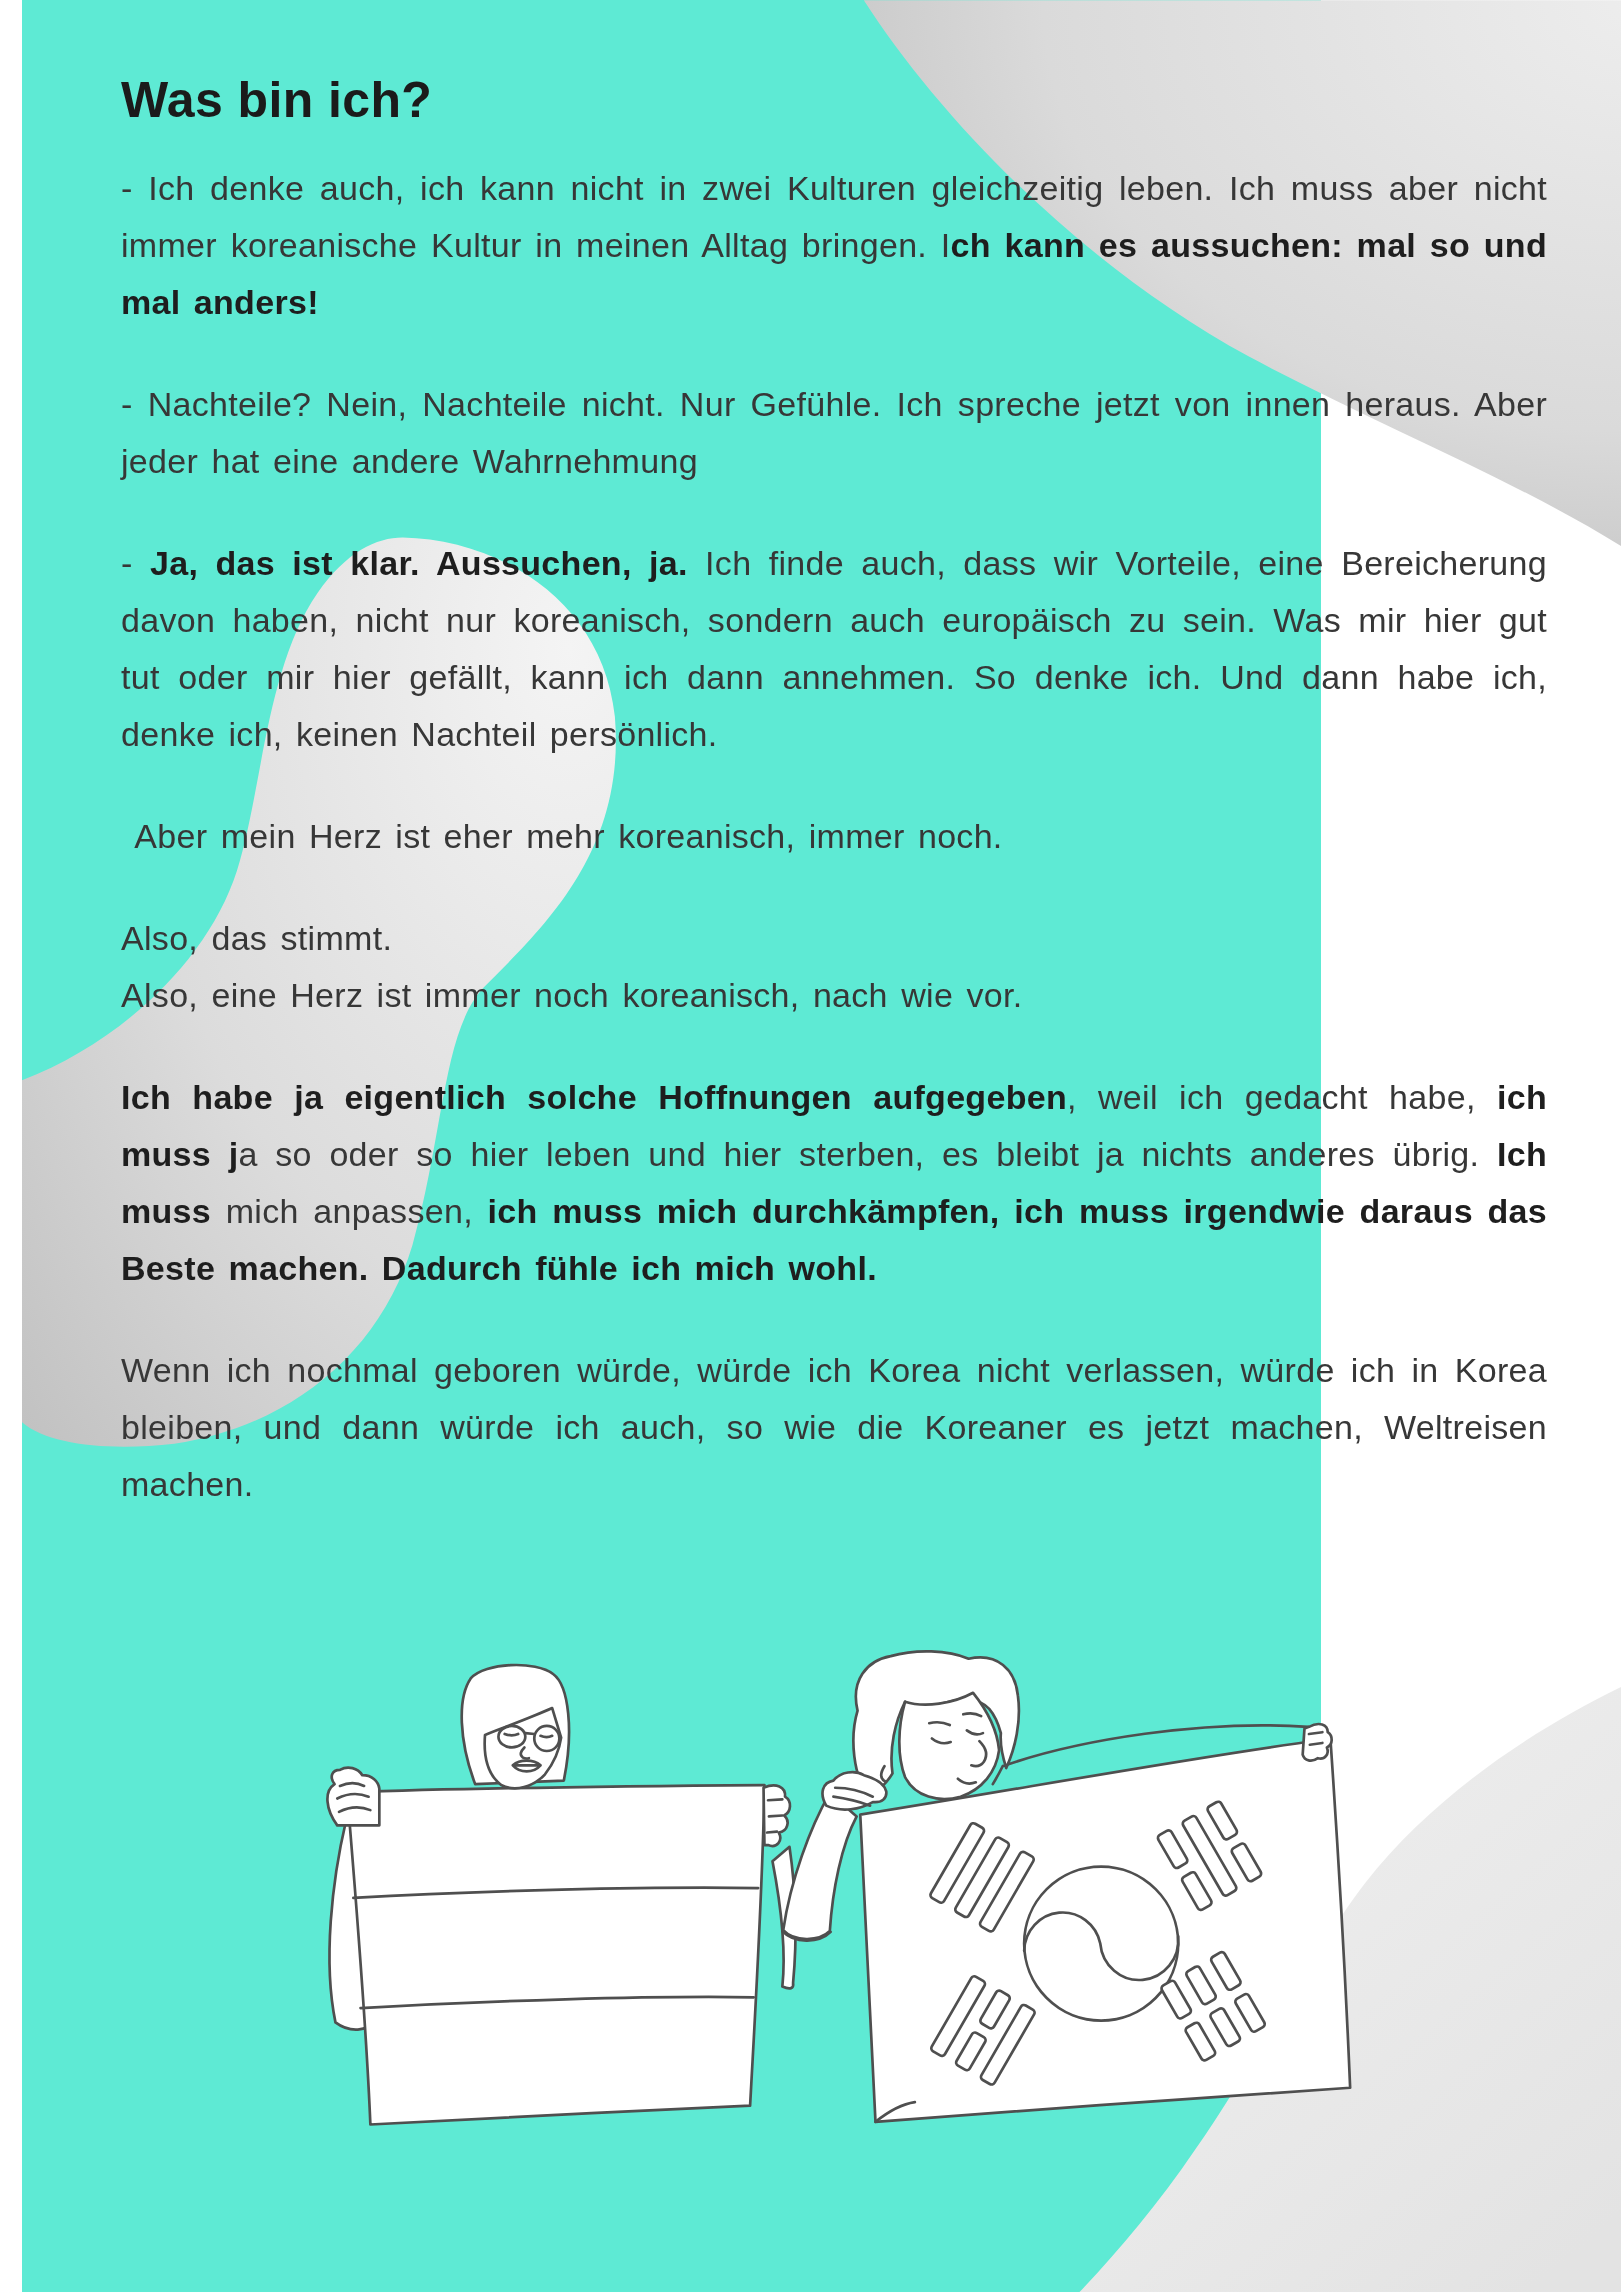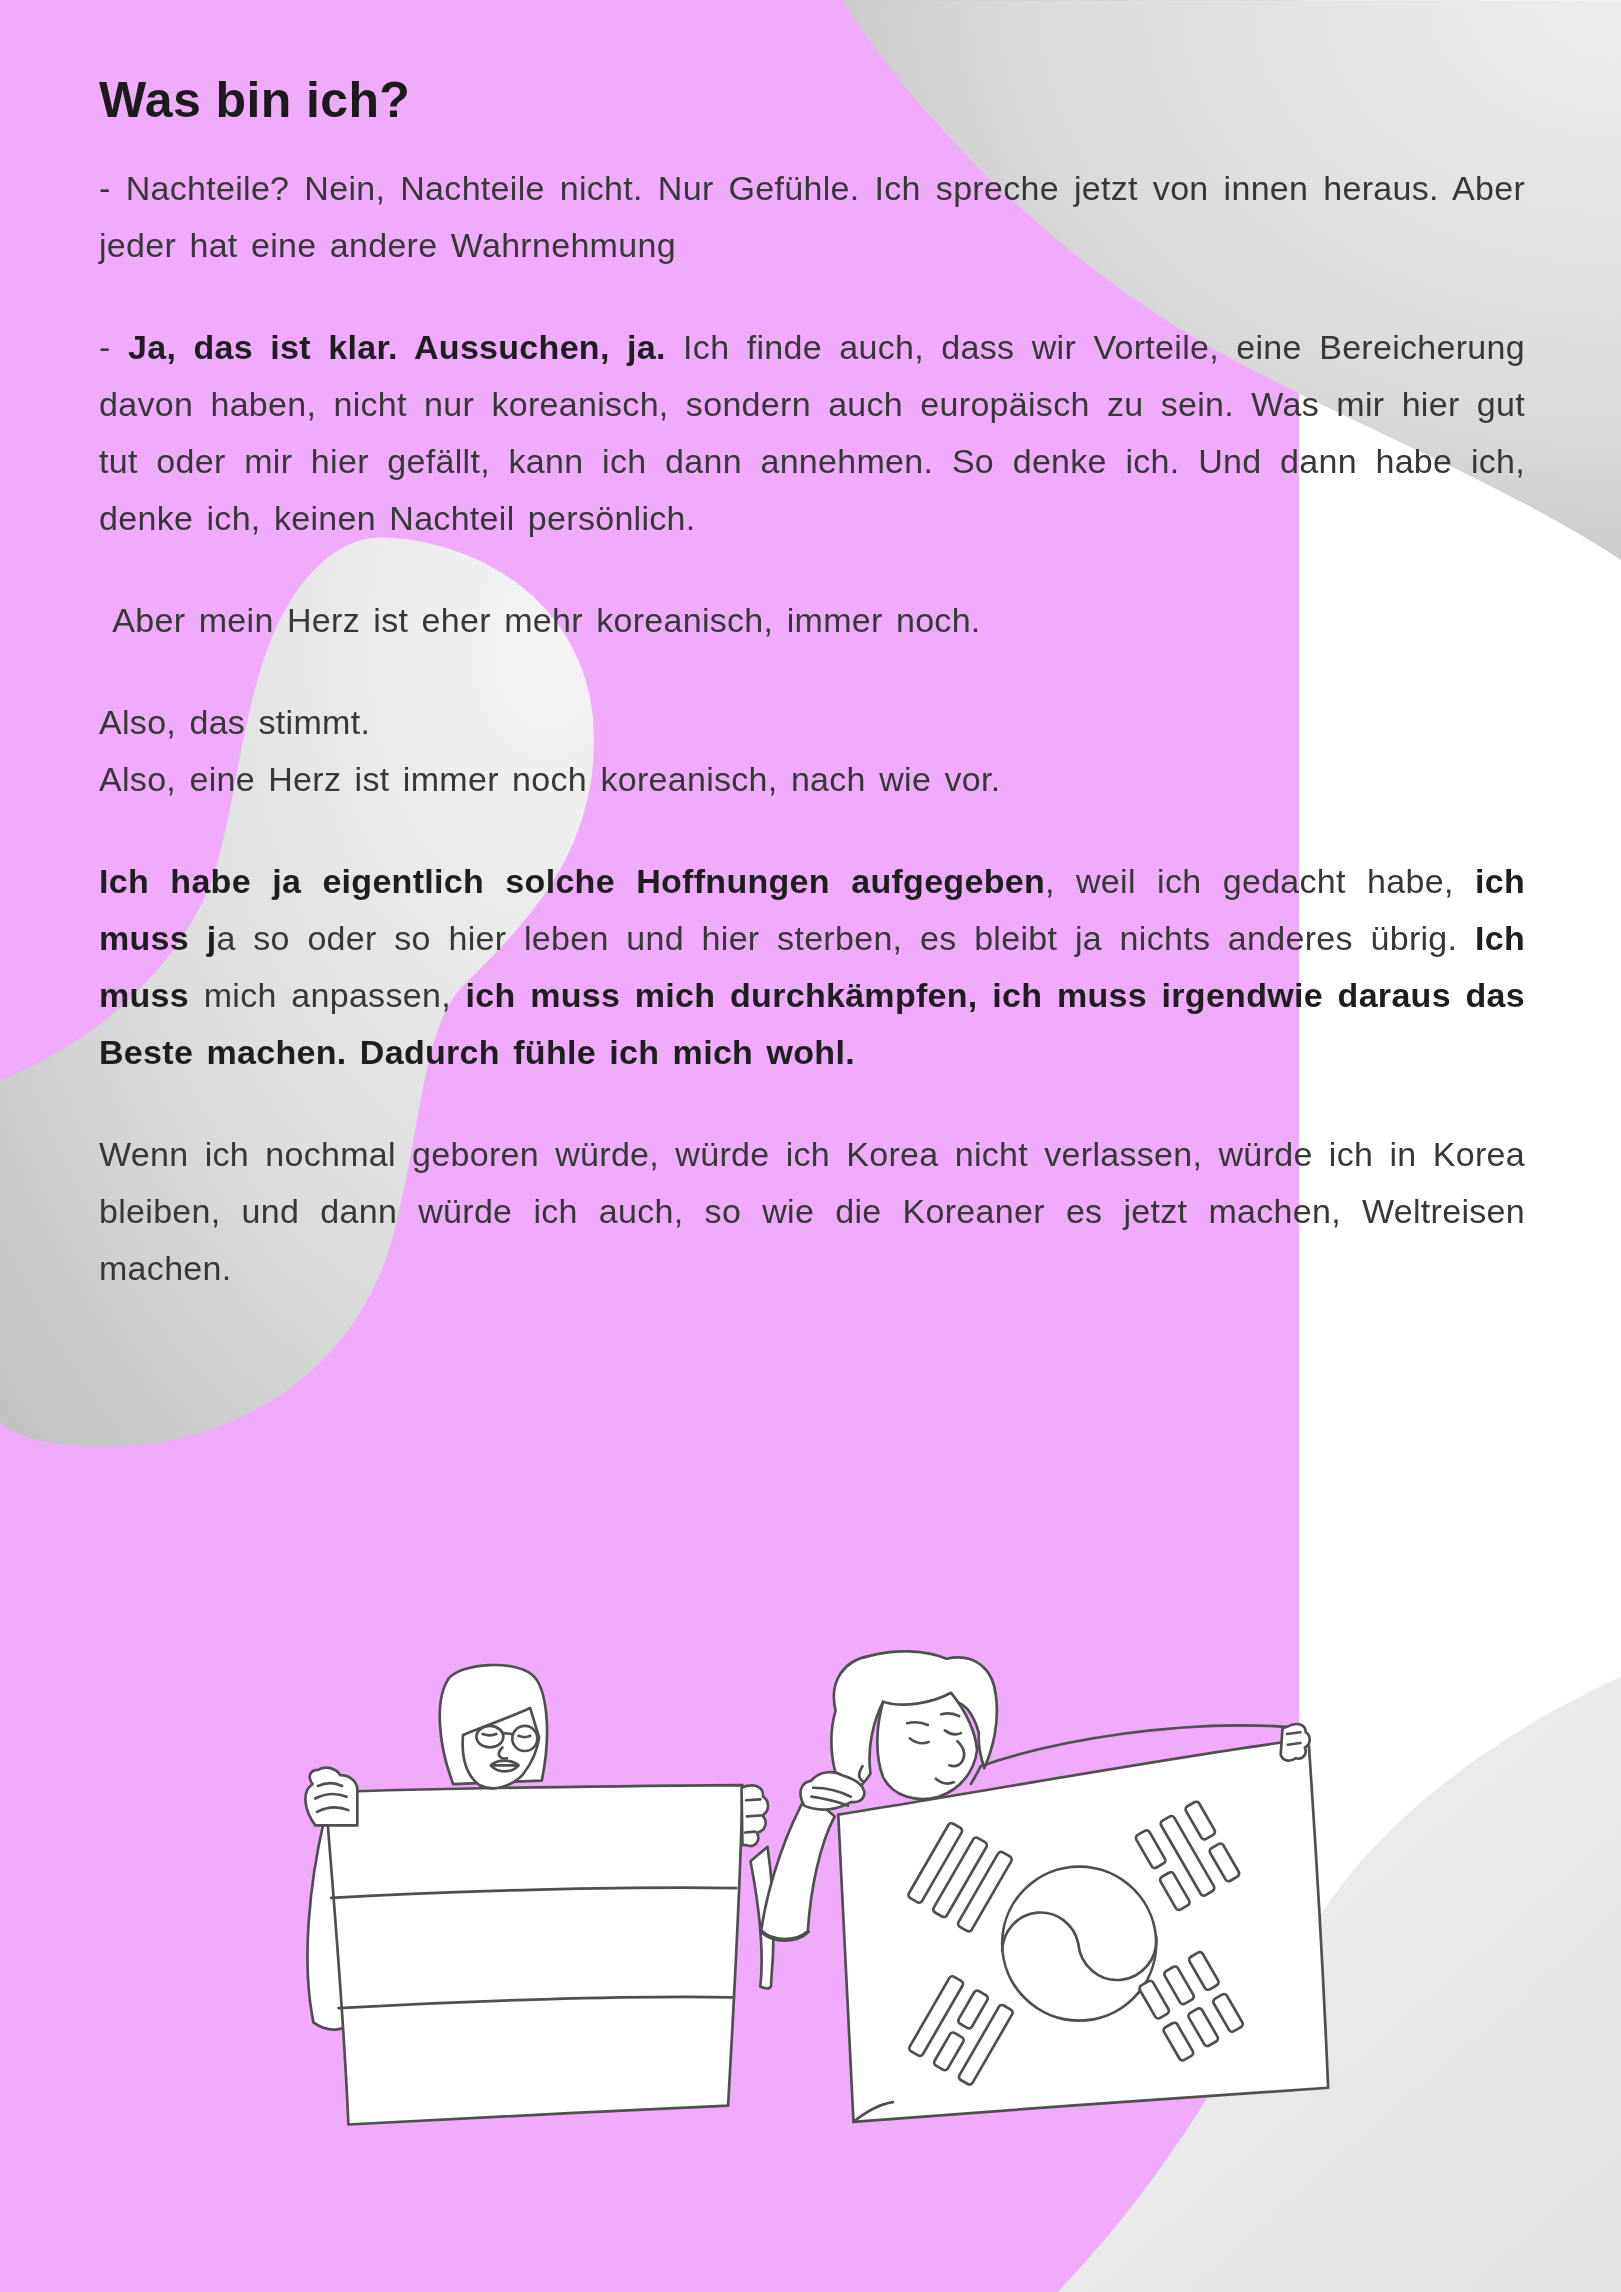--- a/index.html
+++ b/index.html
@@ -8,21 +8,22 @@
     width: 1621px;
     height: 2293px;
     background: #ffffff;
     overflow: hidden;
     font-family: "Liberation Sans", "DejaVu Sans", sans-serif;
   }
   .page {
     position: relative;
     width: 1299px;
     height: 2293px;
-    background: #f0abfc;
+    background: #5eead4;
+    margin-left: 22px;
   }
   svg.bg-layer {
     position: absolute;
     left: 0; top: 0;
     width: 1621px; height: 2293px;
     z-index: 0;
   }
   .content {
     position: absolute;
     left: 99px;
@@ -184,20 +185,21 @@
         <path fill="#ffffff" d="M 1437 1928 C 1448 1922 1458 1925 1458 1934 C 1464 1938 1464 1948 1457 1951
              C 1460 1958 1455 1965 1447 1963 C 1440 1968 1432 1966 1430 1959 L 1432 1930 Z"></path>
         <path d="M 1437 1936 L 1452 1934 M 1438 1948 L 1452 1946"></path>
       </g>
     </g>
   </svg>
 
   <div class="content">
     <h1 class="title">Was bin ich?</h1>
     <div id="paragraphs">
+        <p class="body-para"><span>- Ich denke auch, ich kann nicht in zwei Kulturen gleichzeitig leben. Ich muss aber nicht immer koreanische Kultur in meinen Alltag bringen. I</span><span class="b">ch kann es aussuchen: mal so und mal anders!</span></p>
         <p class="body-para"><span>- Nachteile? Nein, Nachteile nicht. Nur Gefühle. Ich spreche jetzt von innen heraus. Aber jeder hat eine andere Wahrnehmung</span></p>
         <p class="body-para"><span>- </span><span class="b">Ja, das ist klar. Aussuchen, ja.</span><span> Ich finde auch, dass wir Vorteile, eine Bereicherung davon haben, nicht nur koreanisch, sondern auch europäisch zu sein. Was mir hier gut tut oder mir hier gefällt, kann ich dann annehmen. So denke ich. Und dann habe ich, denke ich, keinen Nachteil persönlich.</span></p>
         <p class="body-para"><span> Aber mein Herz ist eher mehr koreanisch, immer noch.</span></p>
         <p class="body-para"><span>Also, das stimmt.</span><br><span>Also, eine Herz ist immer noch koreanisch, nach wie vor.</span></p>
         <p class="body-para"><span class="b">Ich habe ja eigentlich solche Hoffnungen aufgegeben</span><span>, weil ich gedacht habe, </span><span class="b">ich muss j</span><span>a so oder so hier leben und hier sterben, es bleibt ja nichts anderes übrig. </span><span class="b">Ich muss</span><span> mich anpassen, </span><span class="b">ich muss mich durchkämpfen, ich muss irgendwie daraus das Beste machen. Dadurch fühle ich mich wohl.</span></p>
         <p class="body-para"><span>Wenn ich nochmal geboren würde, würde ich Korea nicht verlassen, würde ich in Korea bleiben, und dann würde ich auch, so wie die Koreaner es jetzt machen, Weltreisen machen.</span></p>
       </div>
   </div>
 
 </div>

